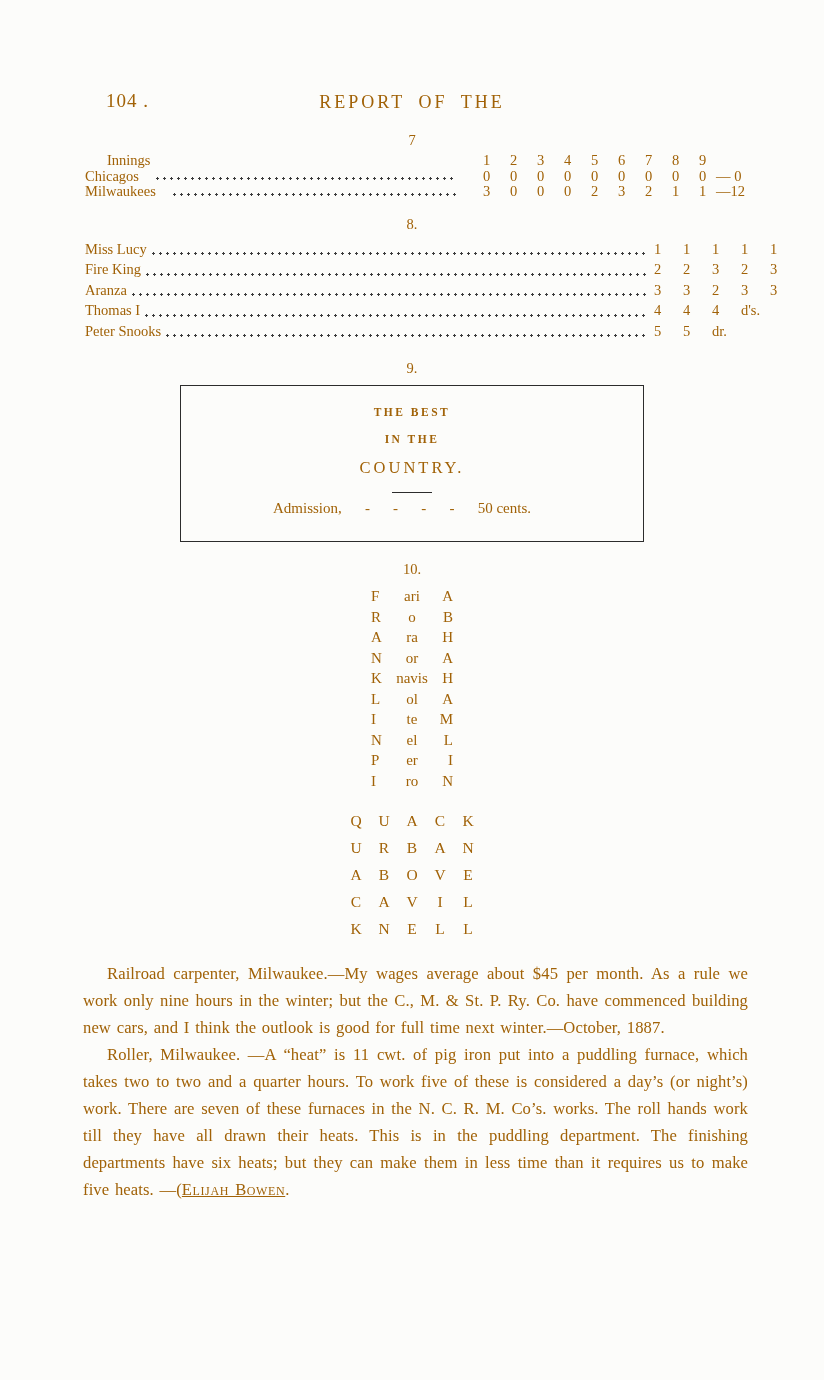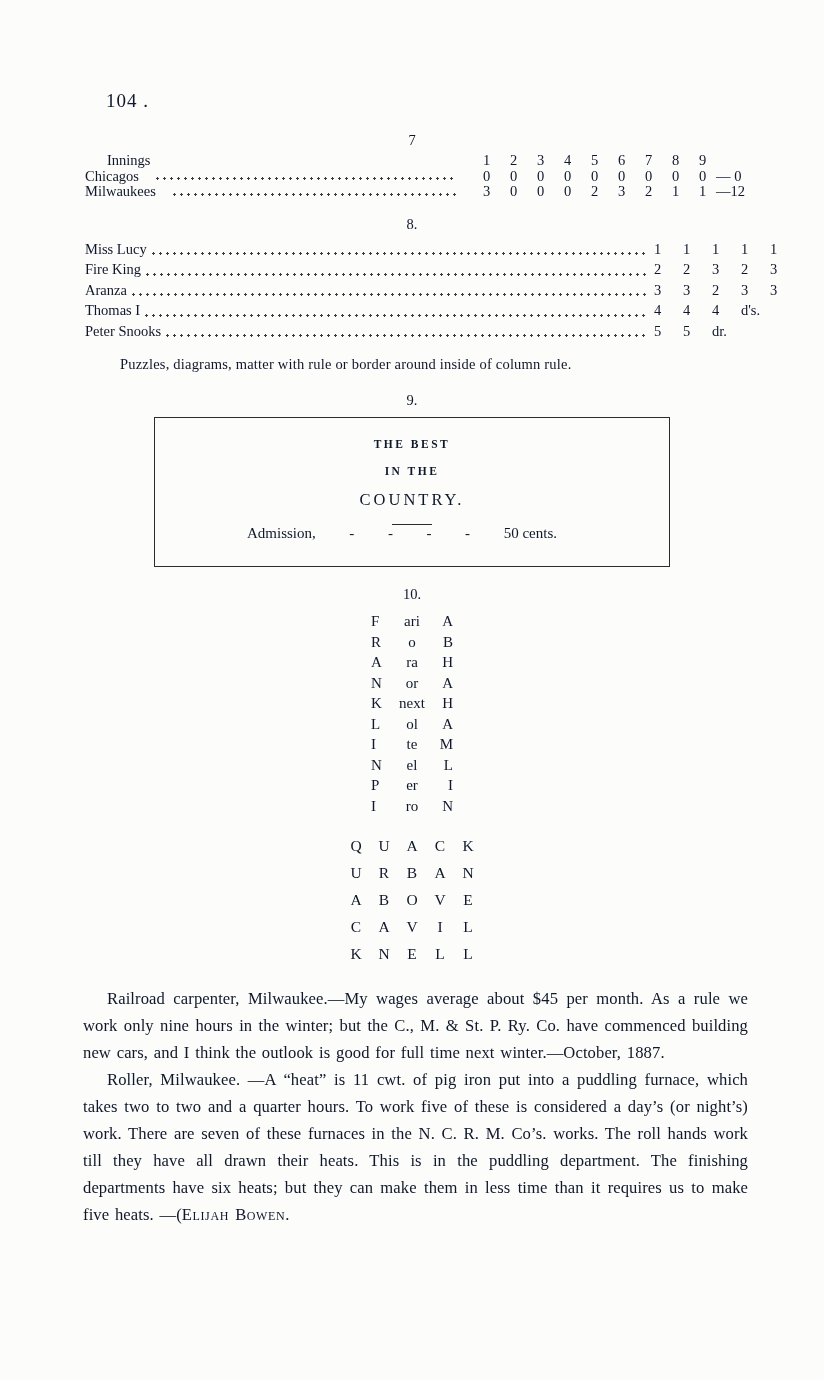--- a/index.html
+++ b/index.html
@@ -1,18 +1,18 @@
 <!DOCTYPE html>
 <html><head>
 <meta charset="utf-8">
 <style>
   html,body { margin:0; padding:0; background:#ffffff; }
   .page {
     position:relative; width:824px; height:1380px; margin:0 auto;
-    background:#fcfcfa; color:#0f172a; overflow:hidden;
+    background:#fcfcfa; color:#a16207; overflow:hidden;
     font-family:"Liberation Serif", "DejaVu Serif", serif;
   }
   [data-interactable] { cursor:default; }
 
   
   .header { position:relative; padding-top:92px; height:24px; }
   .page-number { position:absolute; left:106px; top:90px; font-size:19px; letter-spacing:1px; }
   .running-title { text-align:center; font-size:18px; letter-spacing:3px; word-spacing:6px; }
 
   
@@ -38,54 +38,55 @@
   .innings .total { width:46px; text-align:left; white-space:nowrap; }
 
   
   .races { margin:6px 22px 0 85px; font-size:14.5px; }
   .races .trow { display:flex; align-items:flex-start; line-height:20.5px; height:20.5px; }
   .races .results { display:flex; flex:0 0 auto; width:148px; }
   .races .rcell { width:29px; text-align:left; white-space:nowrap; }
 
   
   .ad-box {
-    width:516px; margin:8px auto 0; border:1.5px solid #2c2c2c;
+    width:464px; margin:8px auto 0; border:1.5px solid #2c2c2c;
     padding:20px 0 24px; text-align:center; box-sizing:border-box;
   }
   .ad-small { font-size:11.5px; letter-spacing:2.5px; font-weight:bold; }
   .ad-large { font-size:16.5px; letter-spacing:3px; margin-top:15px; }
   .ad-small.mid { margin-top:15px;text-align:center; }
   .ad-large.sub { margin-top:13px; }
   .ad-rule { width:40px; border:none; border-top:1.5px solid #2c2c2c; margin:14px auto 0; }
-  .admission { display:flex; align-items:flex-end; margin-top:0; padding:0 112px 0 92px; font-size:15px; }
+  .admission { display:flex; align-items:flex-end; margin-top:7px; padding:0 112px 0 92px; font-size:15px; }
   .dash-strip { flex:1; display:flex; justify-content:space-evenly; }
 
   
   .acrostic { width:82px; margin:8px auto 0; font-size:15px; }
   .acrostic .arow { display:grid; grid-template-columns:15px 1fr 15px; line-height:20.5px; height:20.5px; }
   .acrostic .a-first { text-align:left; }
   .acrostic .a-mid { text-align:center; }
   .acrostic .a-last { text-align:right; }
 
   
   .word-square { display:grid; grid-template-columns:repeat(5, 28px); width:140px; margin:16px auto 0; font-size:15.5px; }
   .word-square .wcell { text-align:center; line-height:27px; height:27px; }
 
   
   .body-text { margin:18px 76px 0 83px; font-size:16.6px; line-height:27px; text-align:justify; letter-spacing:0.1px; word-spacing:1.5px; }
   .body-text p { margin:0; text-indent:24px; }
-  .sc { font-variant:small-caps; letter-spacing:0.6px; }
+  .sc { font-variant:small-caps; letter-spacing:0.6px;text-decoration:underline; }
 </style>
 </head>
 <body>
 
 <div class="page" data-interactable="false">
 
   <div class="header" data-interactable="false">
     <span class="page-number" data-interactable="false">104 .</span>
+    <div class="running-title" data-interactable="false">REPORT OF THE</div>
   </div>
 
 
   <div class="sec-label" data-interactable="false">7</div>
   <div class="innings" data-interactable="false">
     <div class="trow" data-interactable="false">
       <span class="tname indent" data-interactable="false">Innings</span>
       <span class="leader blank" data-interactable="false"></span>
       <span class="scores" data-interactable="false">
         <span class="cell" data-interactable="false">1</span>
@@ -183,21 +184,20 @@
       <span class="tname" data-interactable="false">Peter Snooks</span>
       <span class="leader" data-interactable="false"></span>
       <span class="results" data-interactable="false">
         <span class="rcell" data-interactable="false">5</span>
         <span class="rcell" data-interactable="false">5</span>
         <span class="rcell" data-interactable="false">dr.</span>
       </span>
     </div>
   </div>
 
-  <div class="note-line" style="margin-top:15px;" data-interactable="false">Puzzles, diagrams, matter with rule or border around inside of column rule.</div>
 
   <div class="sec-label" style="margin-top:19px;" data-interactable="false">9.</div>
   <div class="ad-box" data-interactable="false">
     <div class="ad-small" data-interactable="false">THE BEST</div>
     <div class="ad-small mid" data-interactable="false">IN THE</div>
     <div class="ad-large sub" data-interactable="false">COUNTRY.</div>
     <hr class="ad-rule" data-interactable="false">
     <div class="admission" data-interactable="false">
       <span data-interactable="false">Admission,</span>
       <span class="dash-strip" data-interactable="false">
@@ -227,21 +227,21 @@
         <span class="a-mid" data-interactable="false">ra</span>
         <span class="a-last" data-interactable="false">H</span>
       </div>
     <div class="arow" data-interactable="false">
         <span class="a-first" data-interactable="false">N</span>
         <span class="a-mid" data-interactable="false">or</span>
         <span class="a-last" data-interactable="false">A</span>
       </div>
     <div class="arow" data-interactable="false">
         <span class="a-first" data-interactable="false">K</span>
-        <span class="a-mid" data-interactable="false">next</span>
+        <span class="a-mid" data-interactable="false">navis</span>
         <span class="a-last" data-interactable="false">H</span>
       </div>
     <div class="arow" data-interactable="false">
         <span class="a-first" data-interactable="false">L</span>
         <span class="a-mid" data-interactable="false">ol</span>
         <span class="a-last" data-interactable="false">A</span>
       </div>
     <div class="arow" data-interactable="false">
         <span class="a-first" data-interactable="false">I</span>
         <span class="a-mid" data-interactable="false">te</span>

